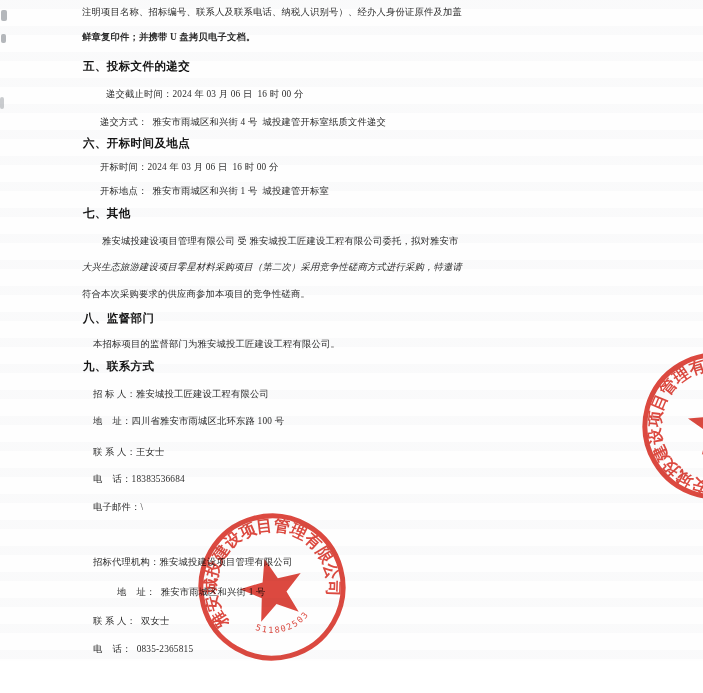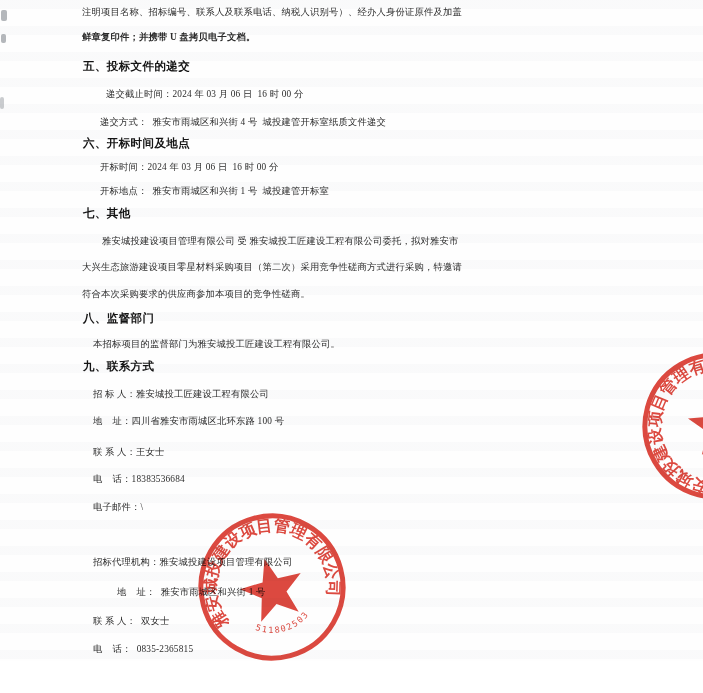--- a/index.html
+++ b/index.html
@@ -63,21 +63,21 @@
   <div class="hd" style="left:83px;top:59px;">五、投标文件的递交</div>
   <div class="ln" style="left:100px;top:88px;margin-left:6px;">递交截止时间：2024 年 03 月 06 日  16 时 00 分</div>
   <div class="ln" style="left:100px;top:116px;">递交方式：  雅安市雨城区和兴街 4 号  城投建管开标室纸质文件递交</div>
 
   <div class="hd" style="left:83px;top:136px;text-align:right;">六、开标时间及地点</div>
   <div class="ln" style="left:100px;top:161px;">开标时间：2024 年 03 月 06 日  16 时 00 分</div>
   <div class="ln" style="left:100px;top:185px;">开标地点：  雅安市雨城区和兴街 1 号  城投建管开标室</div>
 
   <div class="hd" style="left:83px;top:206px;">七、其他</div>
   <div class="ln" style="left:102px;top:235px;">雅安城投建设项目管理有限公司 受 雅安城投工匠建设工程有限公司委托，拟对雅安市</div>
-  <div class="ln" style="left:82px;top:261px;">大兴生态旅游建设项目零星材料采购项目（第二次）采用竞争性磋商方式进行采购，特邀请</div>
+  <div class="ln" style="left:82px;top:261px;font-style:italic;">大兴生态旅游建设项目零星材料采购项目（第二次）采用竞争性磋商方式进行采购，特邀请</div>
   <div class="ln" style="left:82px;top:288px;">符合本次采购要求的供应商参加本项目的竞争性磋商。</div>
 
   <div class="hd" style="left:83px;top:311px;">八、监督部门</div>
   <div class="ln" style="left:93px;top:338px;">本招标项目的监督部门为雅安城投工匠建设工程有限公司。</div>
 
   <div class="hd" style="left:83px;top:359px;">九、联系方式</div>
   <div class="ln" style="left:93px;top:388px;">招 标 人：雅安城投工匠建设工程有限公司</div>
   <div class="ln" style="left:93px;top:415px;">地    址：四川省雅安市雨城区北环东路 100 号</div>
   <div class="ln" style="left:93px;top:446px;">联 系 人：王女士</div>
   <div class="ln" style="left:93px;top:473px;">电    话：18383536684</div>

